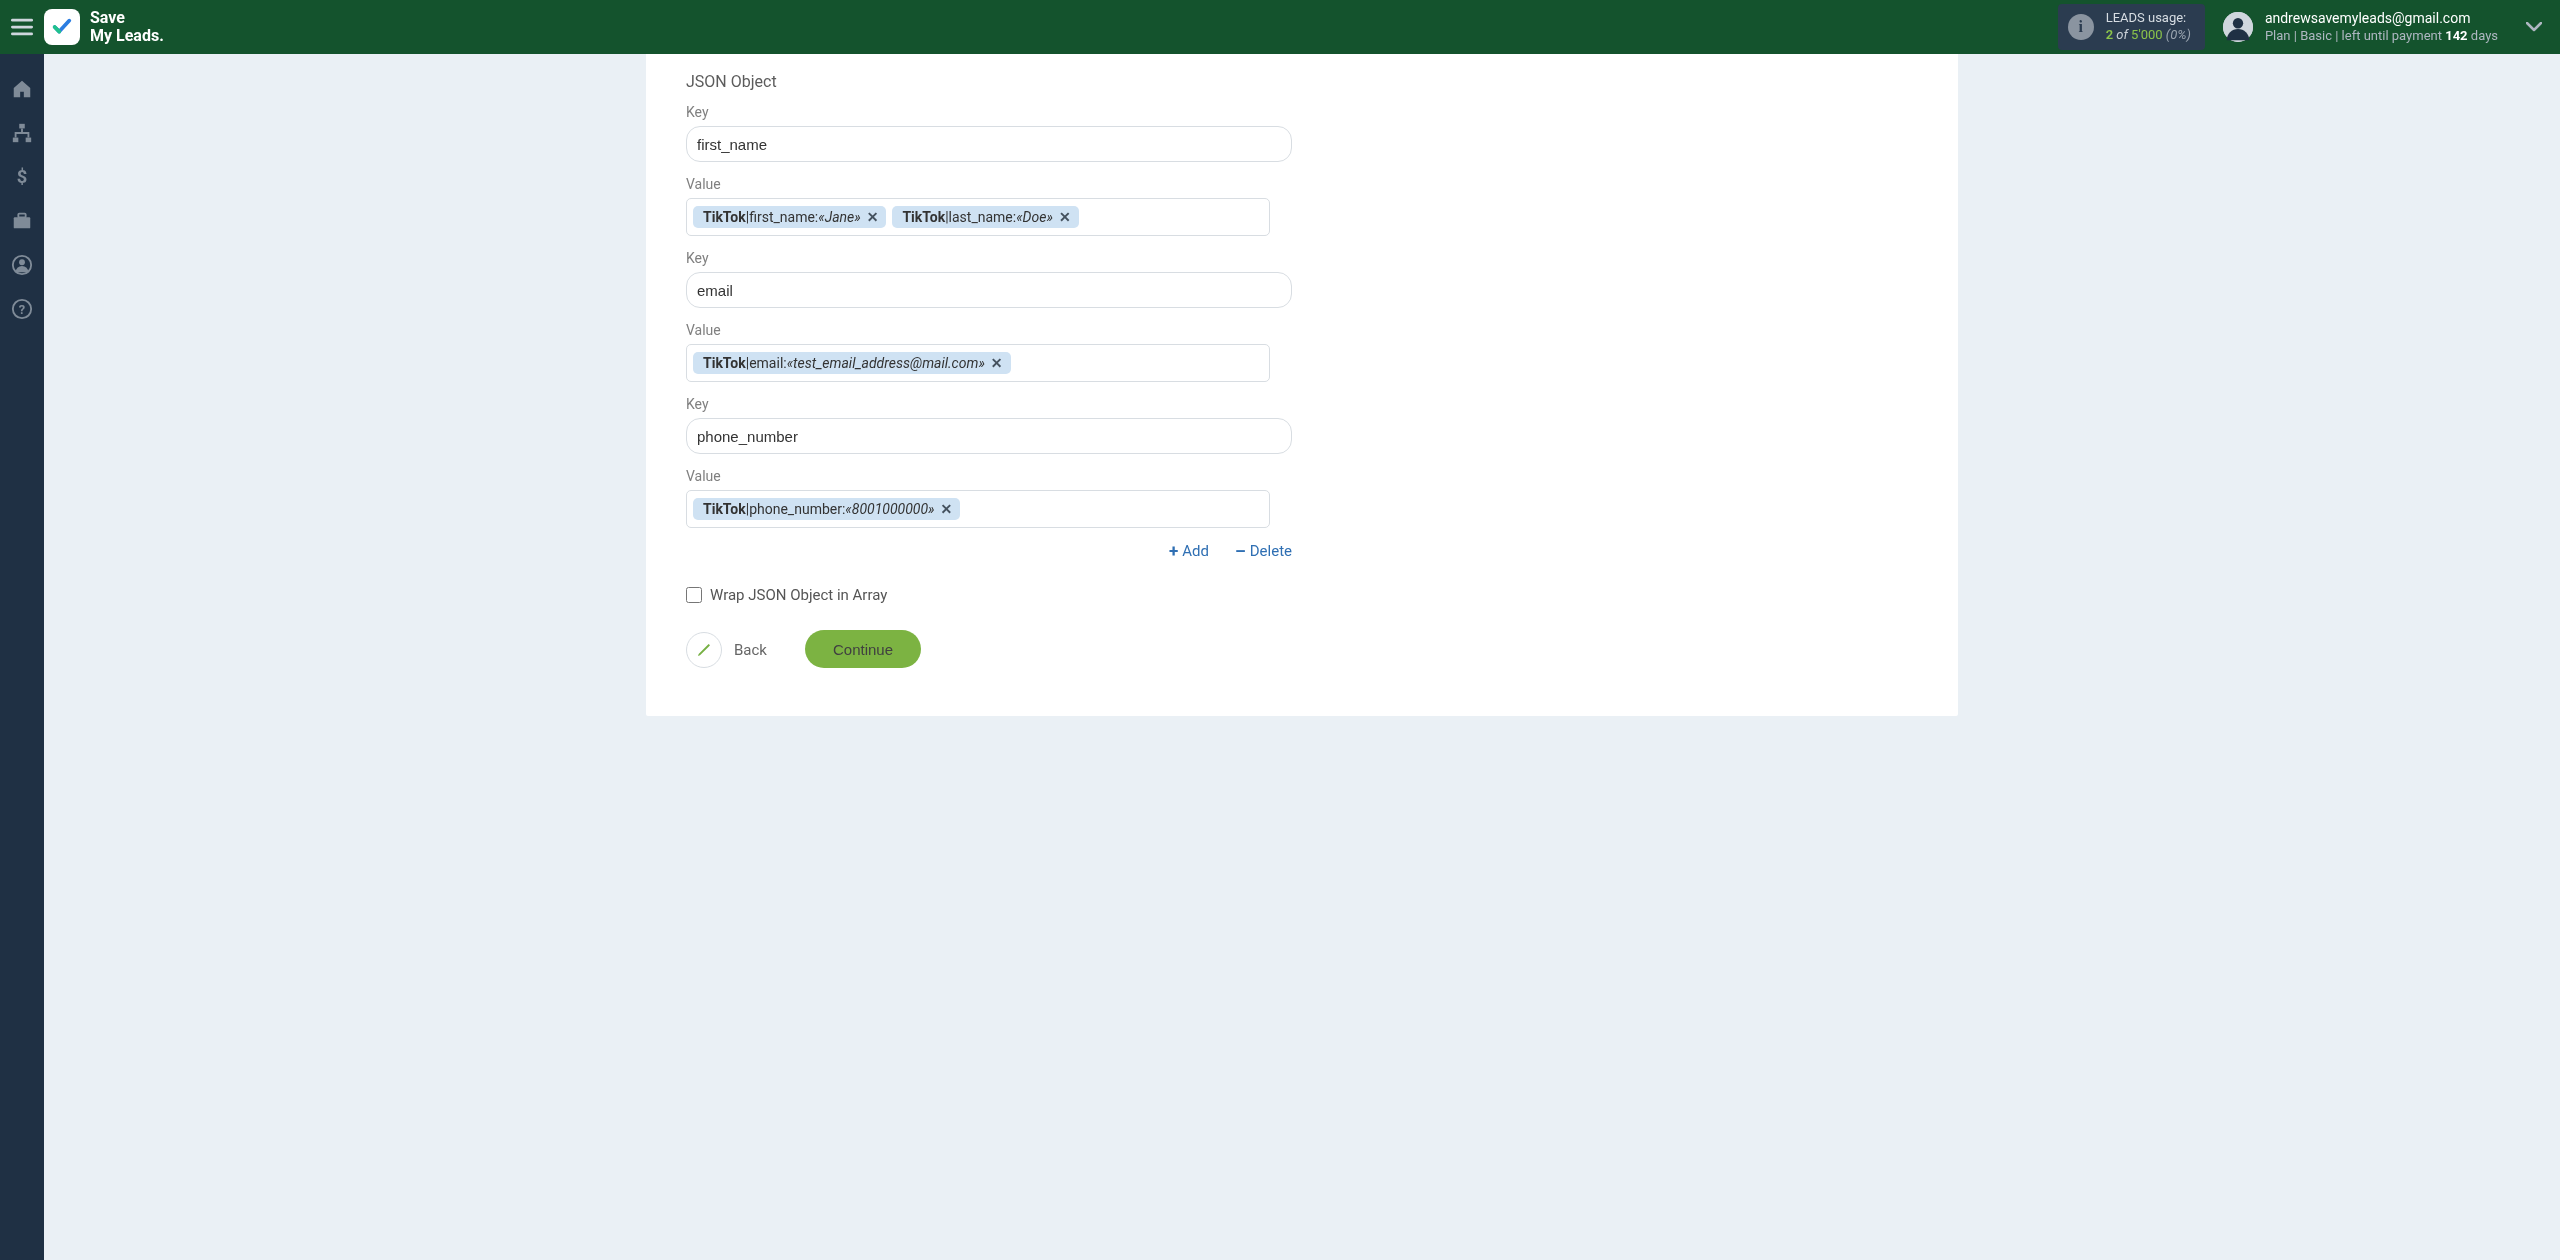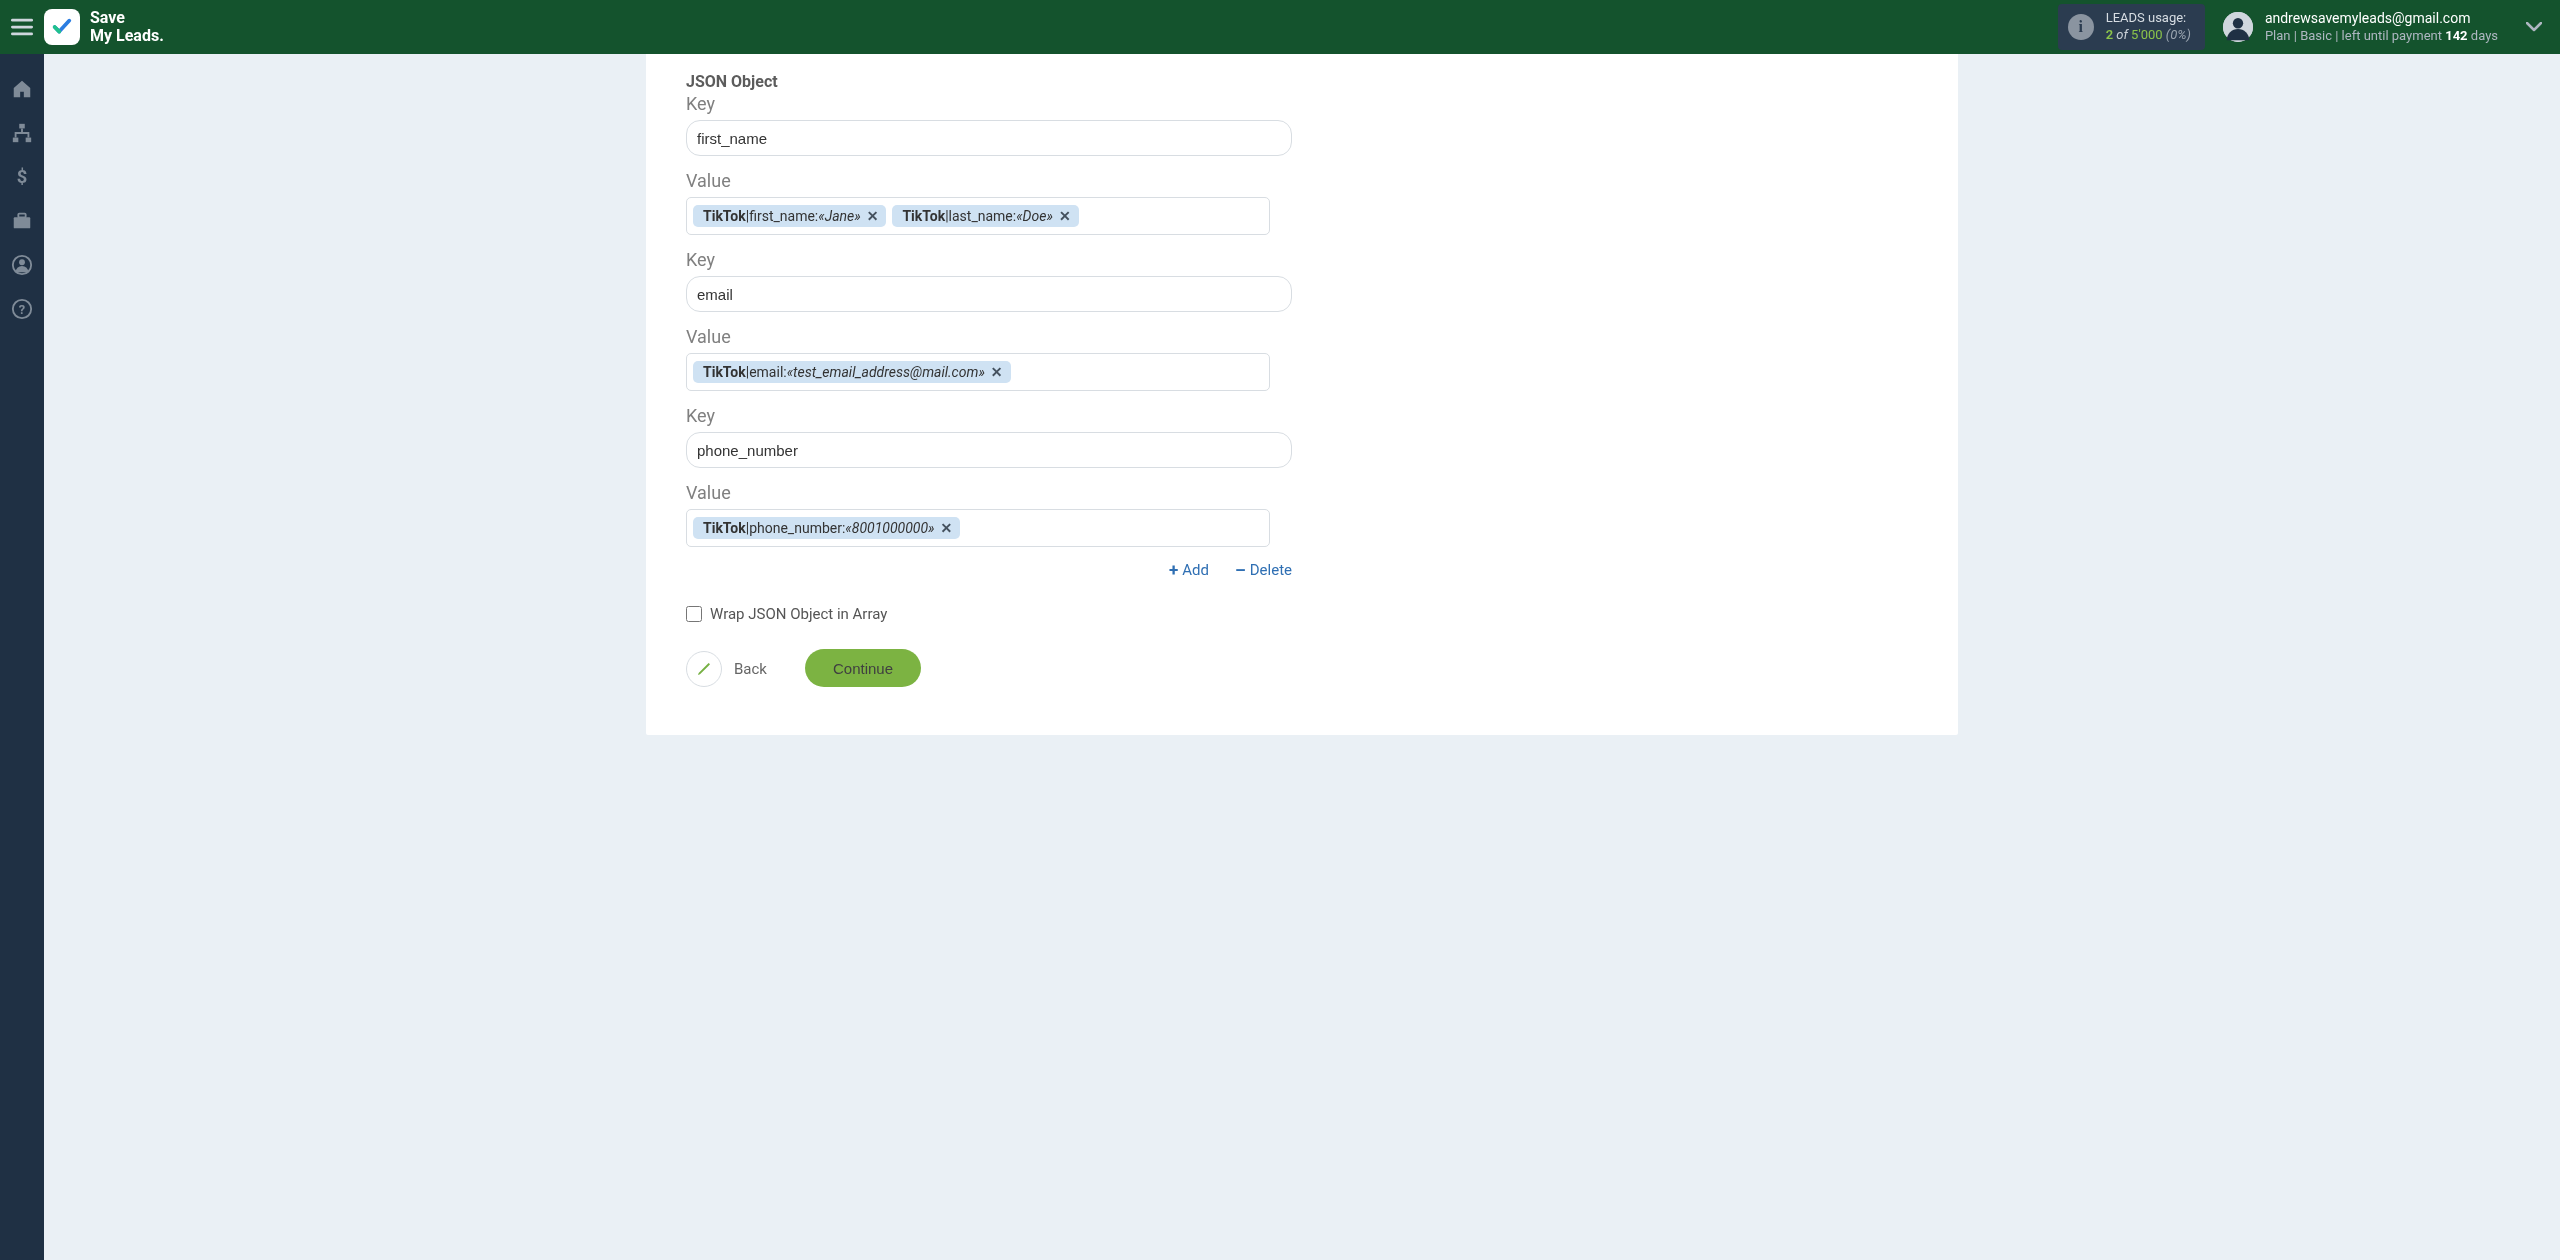--- a/index.html
+++ b/index.html
@@ -83,23 +83,23 @@
   
   .main-scroll { flex: 1; overflow: auto; }
   .card {
     background: #fff;
     margin: 0 auto;
     width: 1312px;
     max-width: calc(100% - 40px);
     padding: 18px 40px 48px 40px;
     border-radius: 0 0 2px 2px;
   }
-  .section-title { font-size: 16px; color: #5c5c5c; font-weight: 700; margin-bottom: 2px; }
+  .section-title { font-size: 16px; color: #5c5c5c; font-weight: 400; margin-bottom: 13px; }
   .field-group { margin-bottom: 14px; }
-  .field-label { font-size: 18px; color: #808080; margin-bottom: 6px; }
+  .field-label { font-size: 14px; color: #808080; margin-bottom: 6px; }
   .text-input {
     width: 606px; max-width: 100%;
     height: 36px;
     border: 1px solid #d8dde2;
     border-radius: 14px;
     padding: 0 10px;
     font-size: 15px;
     color: #333;
     background: #fff;
   }

